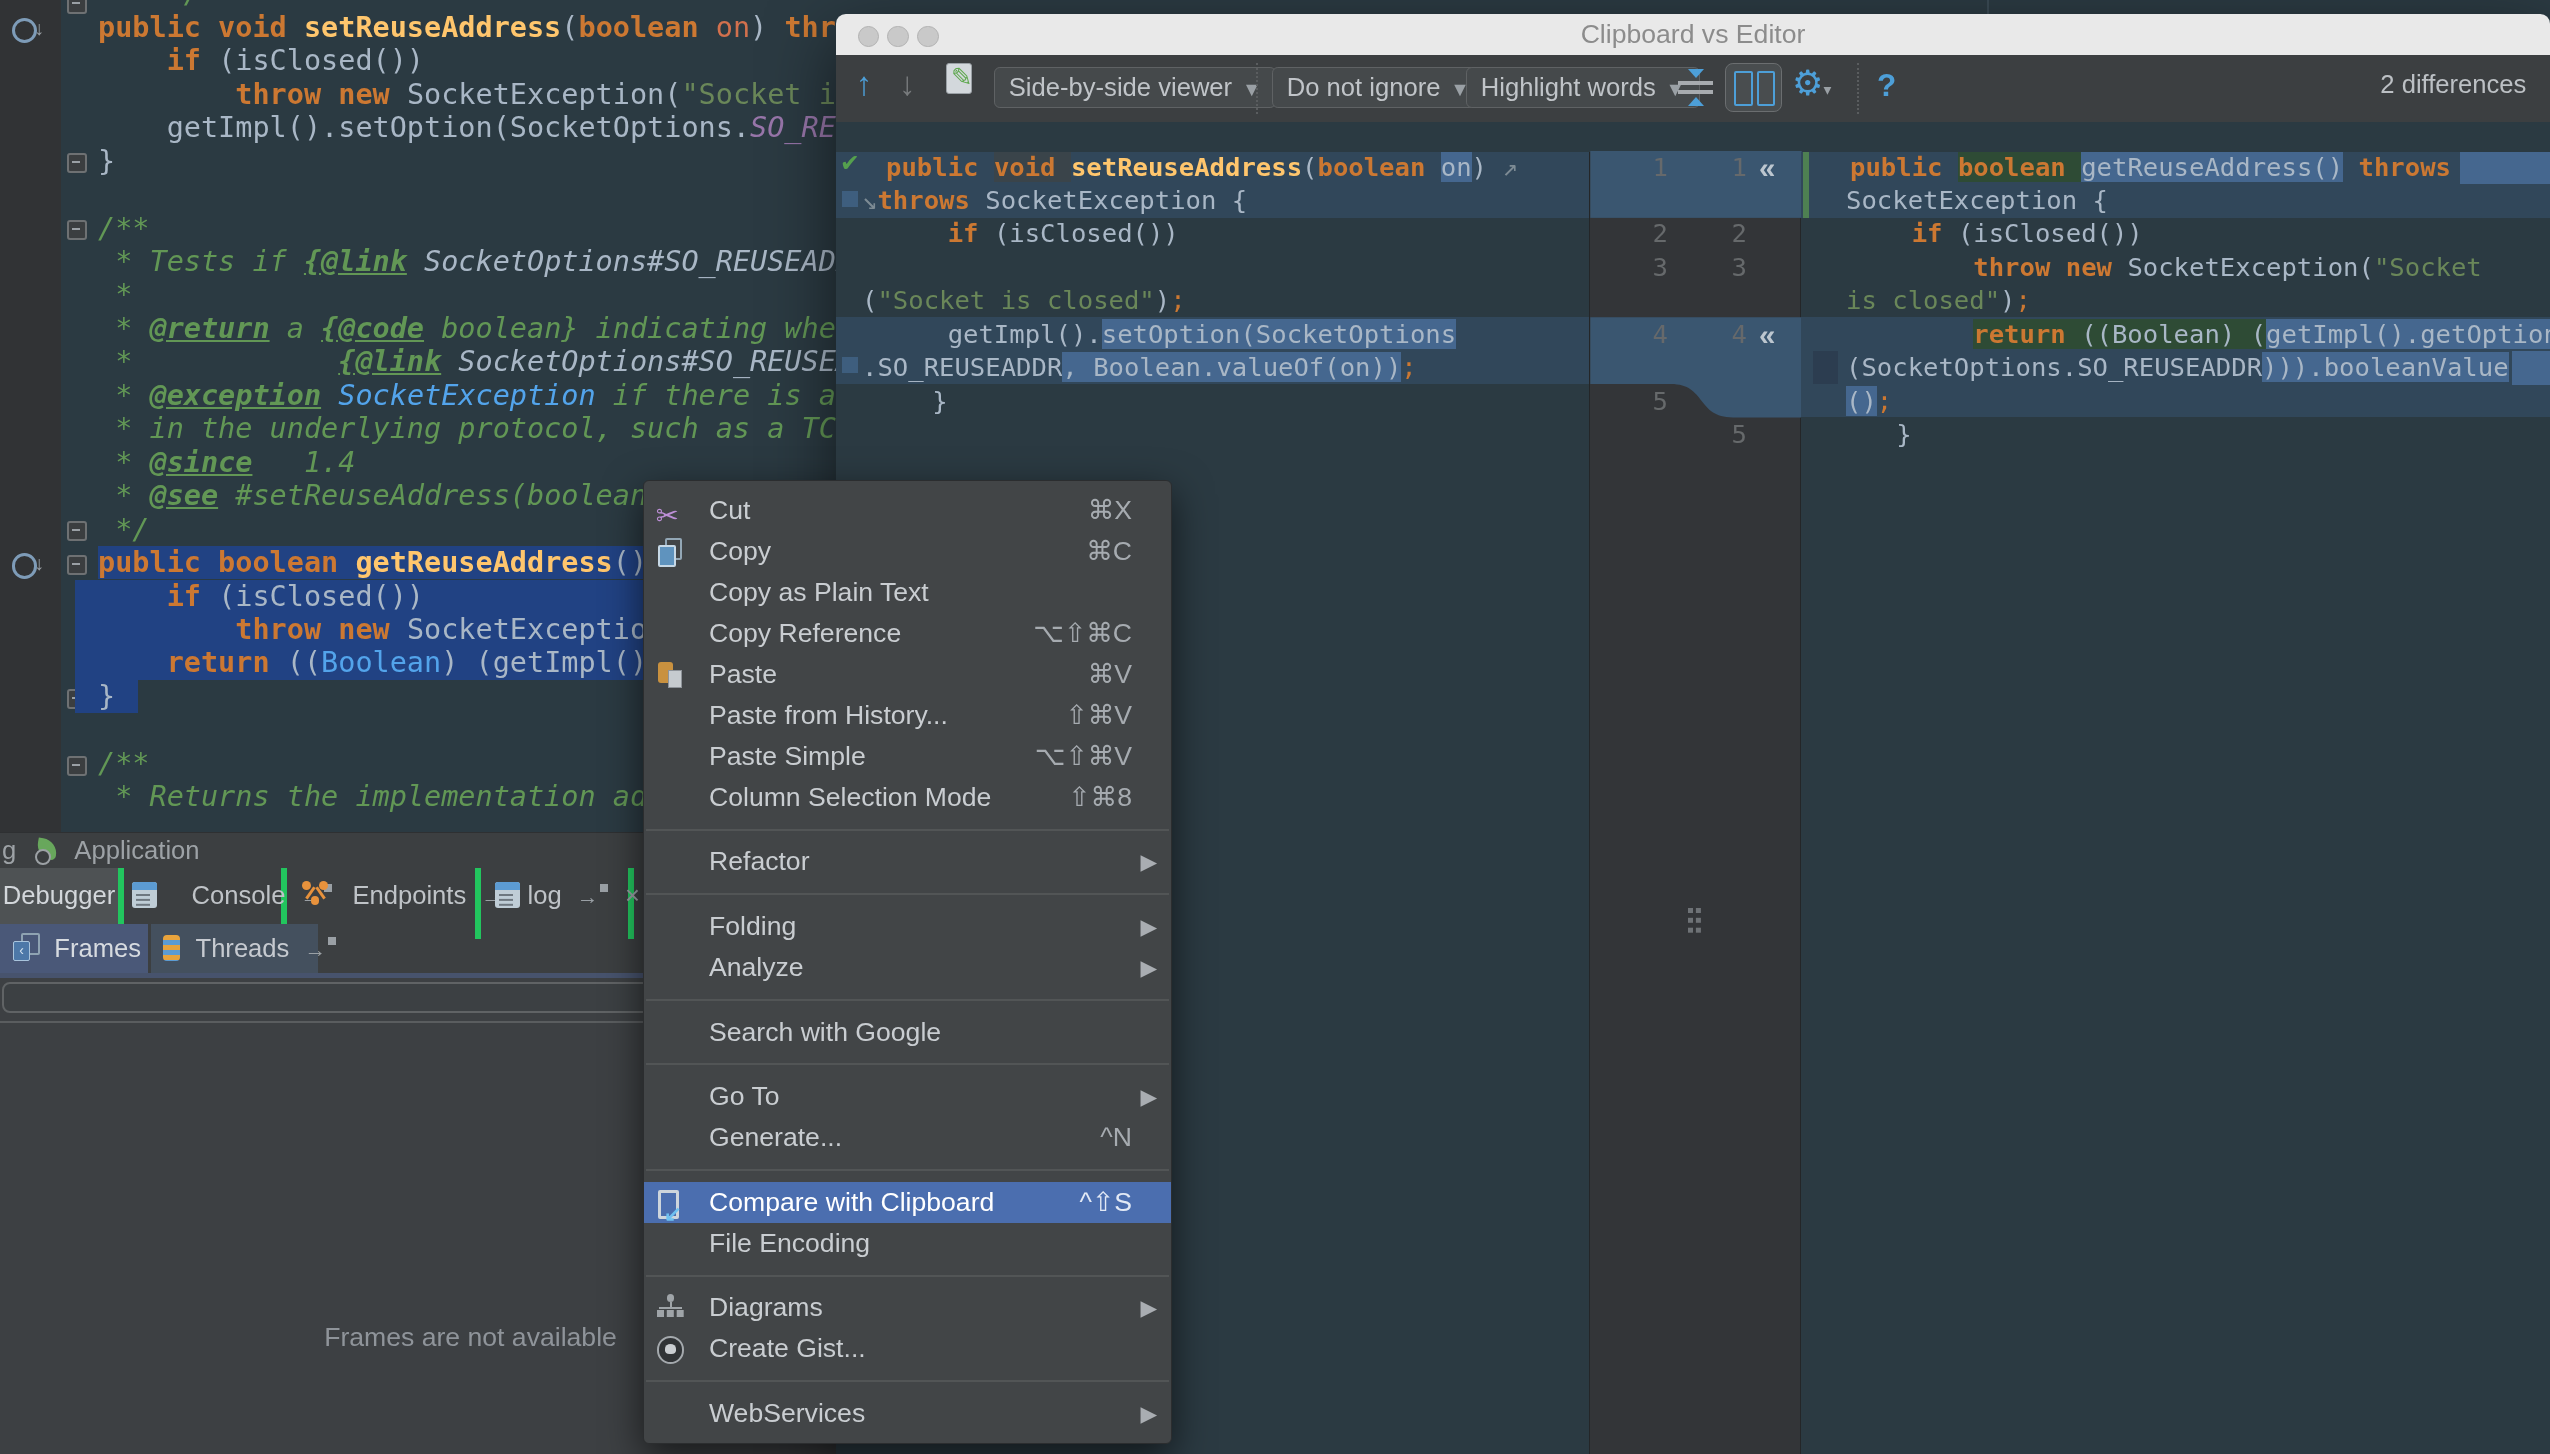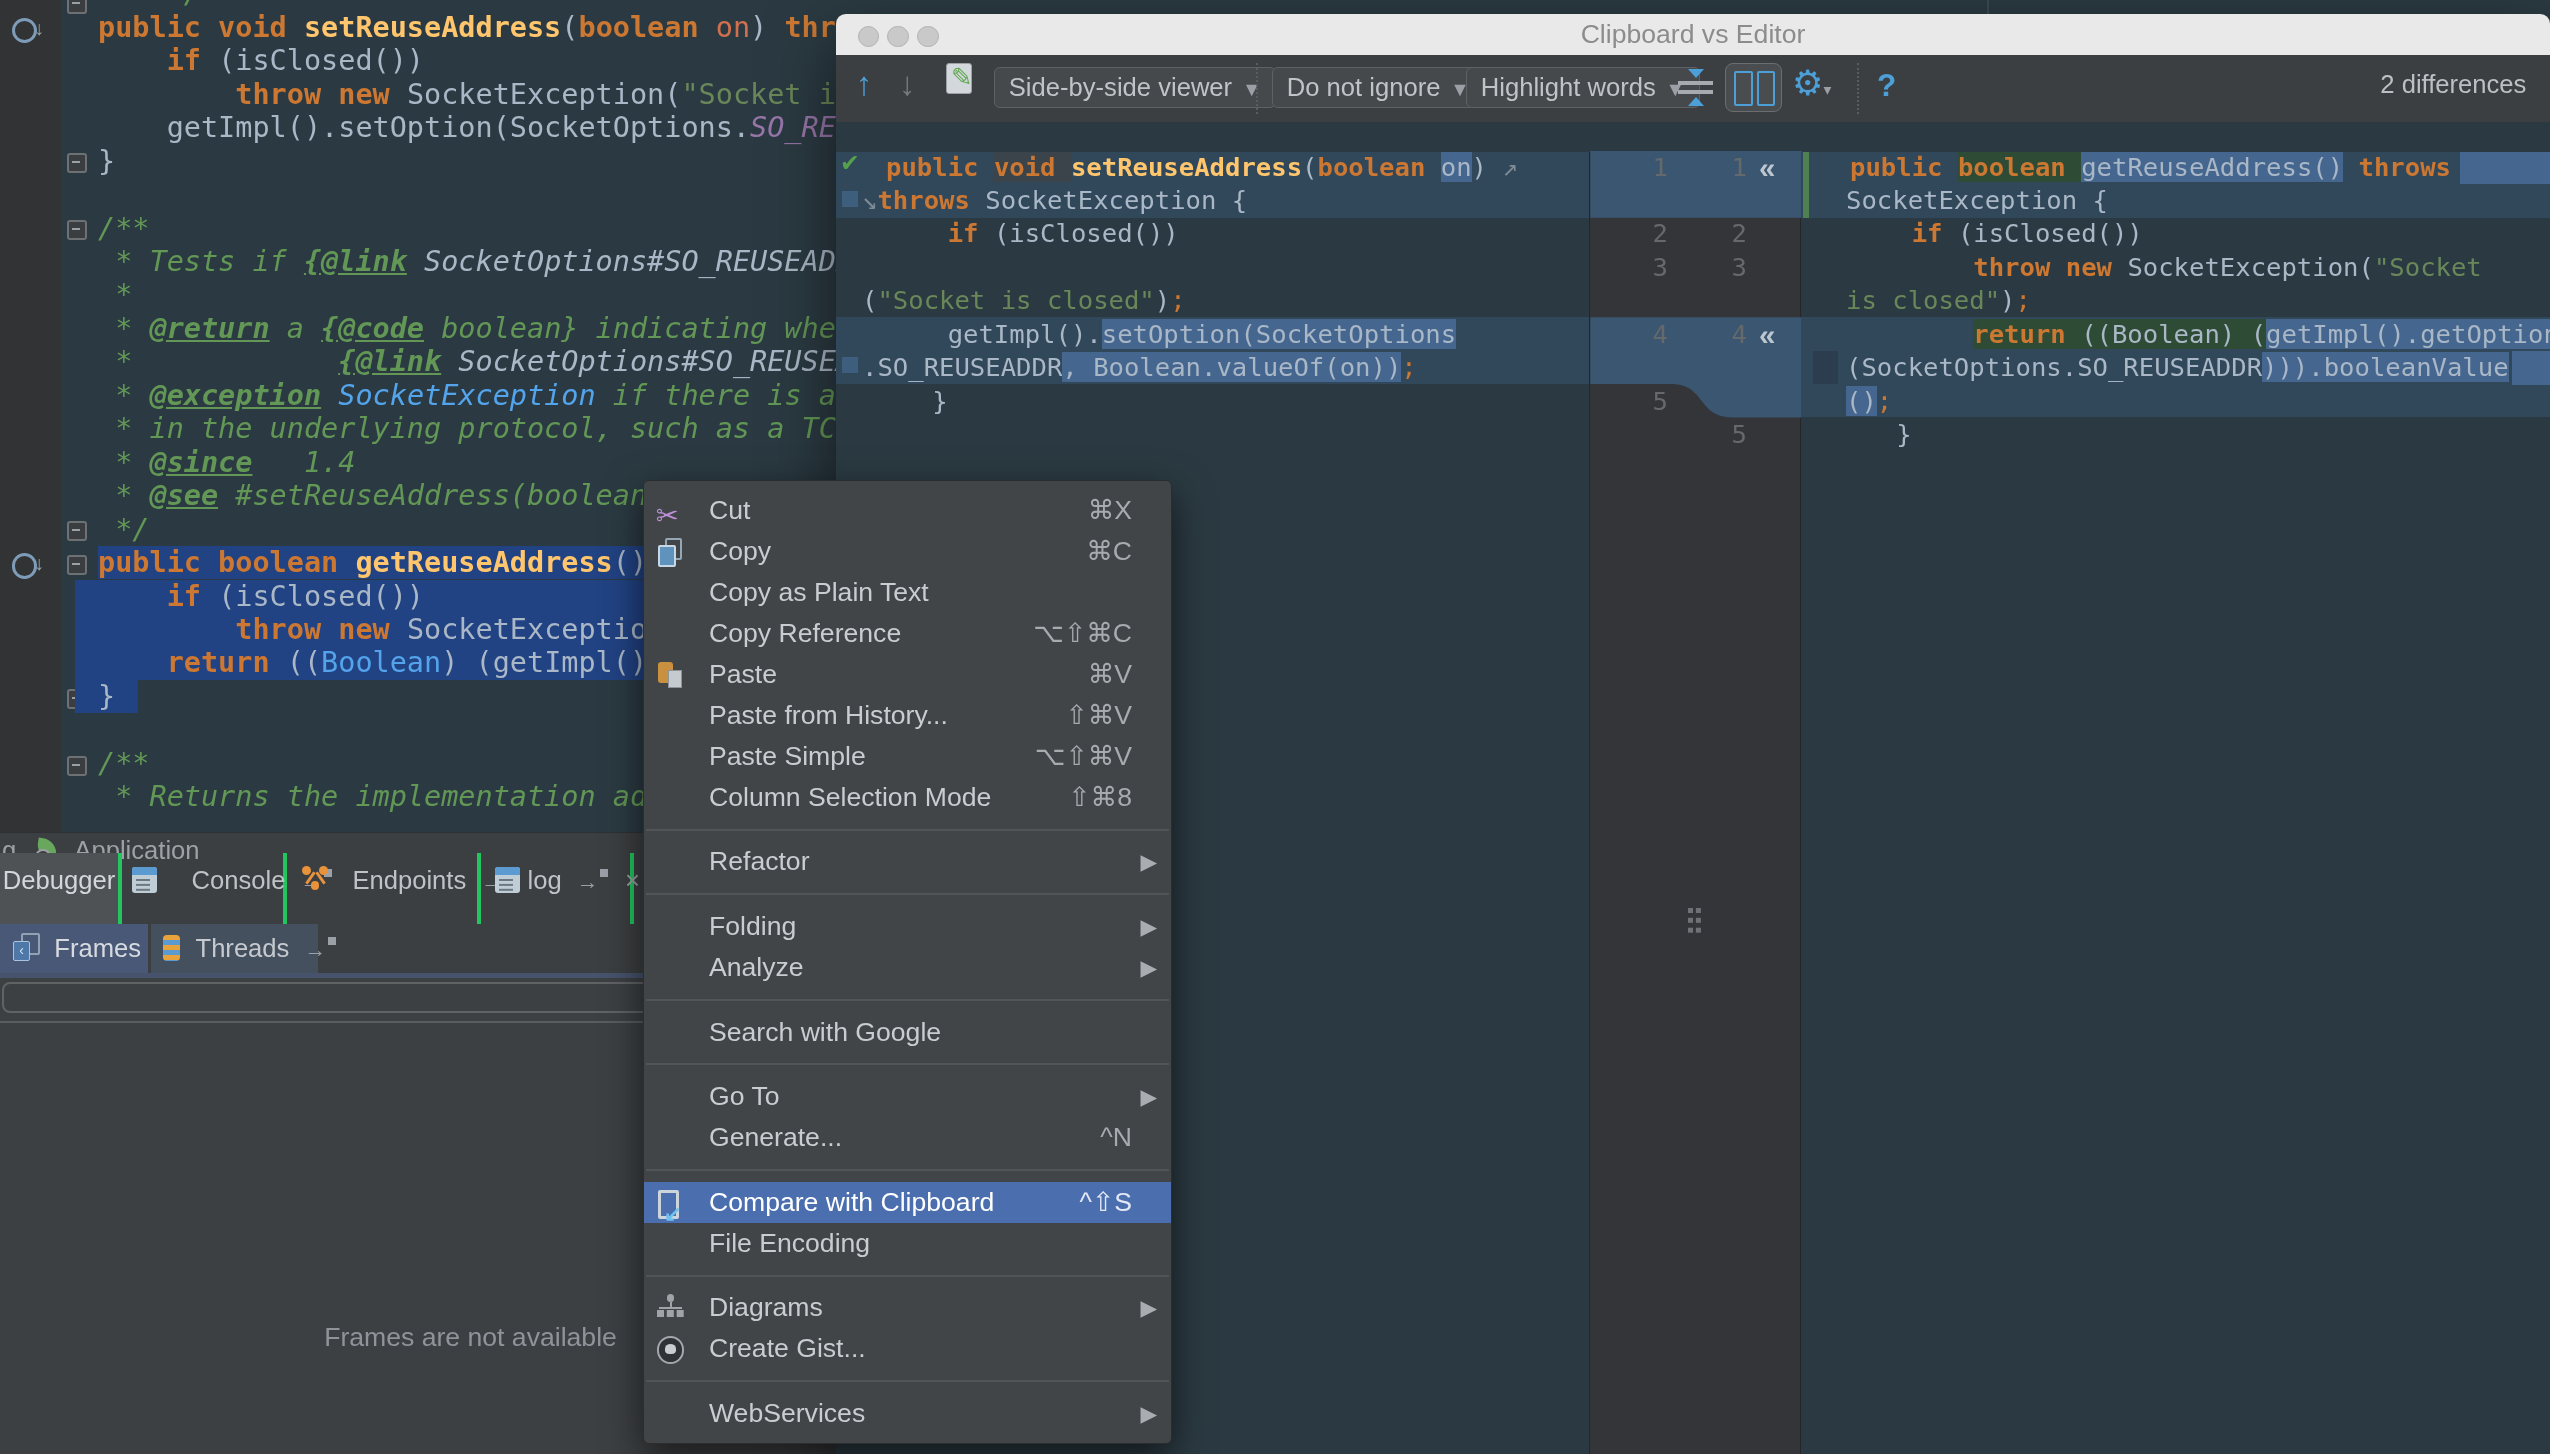--- a/index.html
+++ b/index.html
@@ -62,22 +62,22 @@
         border-radius:5.9px;box-shadow:0 13.8px 39px rgba(0,0,0,.6);padding:8.9px 0;z-index:50;}
   .mi{position:relative;height:41px;line-height:41px;color:#C9CDD1;font-size:26.6px;padding-left:65px;}
   .mi.hl{background:#4B6EAF;color:#FFFFFF;}
   .mi .sc{position:absolute;right:39px;color:#A6ABB0;}
   .mi.hl .sc{color:#E2E9F5;}
   .mi .sub{position:absolute;right:13.8px;color:#A9ADB2;font-size:21.6px;}
   .msep{height:2px;background:#525556;margin:10.8px 2px;}
   .mic{position:absolute;left:11.8px;top:6.9px;width:29.5px;height:29.5px;}
   
   #debug{left:0;top:832px;width:836px;height:622px;background:#3C3F41;border-top:1px solid #2E3032;}
-  .dbg-tab1{position:absolute;top:20px;height:71px;line-height:55px;color:#BFC3C7;font-size:25.6px;
-            border-right:4px solid #22c55e;white-space:nowrap;}
+  .dbg-tab1{position:absolute;top:35px;height:71px;line-height:55px;color:#BFC3C7;font-size:25.6px;
+            border-right:6px solid #22c55e;white-space:nowrap;}
   .tab-extra{color:#9AA0A5;font-size:21.6px;margin-left:7.9px;}
   .tab-extra .dot{display:inline-block;width:7.9px;height:7.9px;background:#9AA0A5;margin-left:2px;margin-bottom:11.8px;}
   .dbg-tab2{position:absolute;top:91px;height:49px;line-height:49px;color:#D7DBE0;font-size:25.6px;white-space:nowrap;}
   
   .i-console{position:relative;display:inline-block;width:25.6px;height:25.6px;background:#BFCDD6;border-radius:3px;vertical-align:-3.9px;}
   .i-console::before{content:"";position:absolute;left:0;top:0;width:25.6px;height:7.9px;background:#5C9BD2;border-radius:3px 3px 0 0;}
   .i-console::after{content:"";position:absolute;left:3.9px;top:11.8px;width:14.8px;height:2px;background:#6E7880;
                     box-shadow:0 4.9px #6E7880,0 9.8px #6E7880;}
   .i-endp{position:relative;display:inline-block;width:29.5px;height:27.5px;vertical-align:-3.9px;}
   .i-endp i{position:absolute;width:8.9px;height:8.9px;background:#E8923C;border-radius:50%;}

